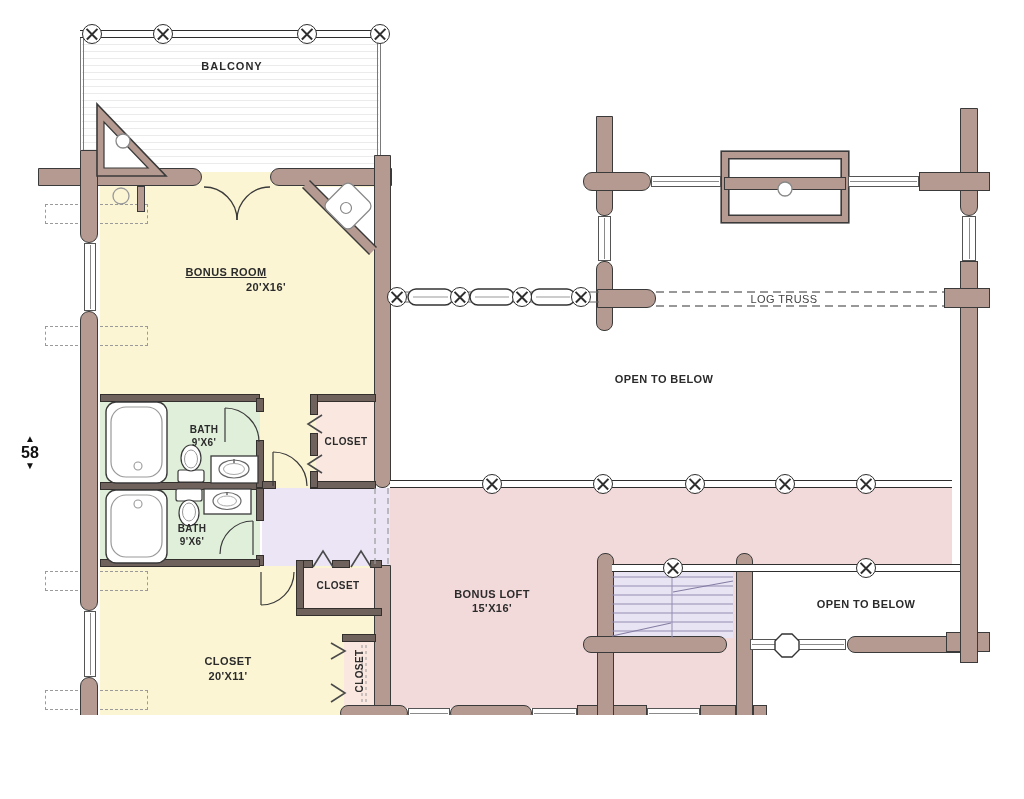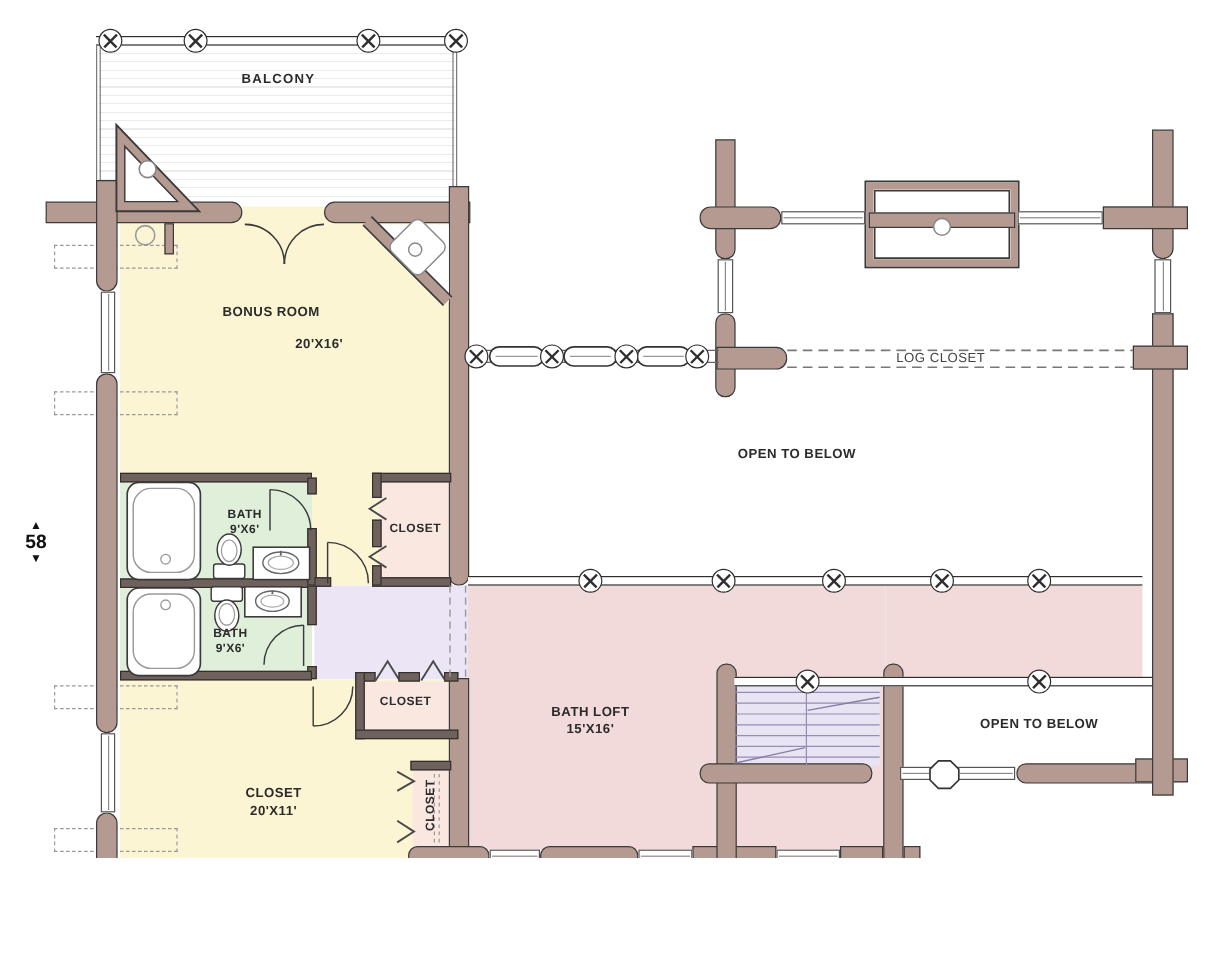--- a/index.html
+++ b/index.html
@@ -265,36 +265,36 @@
   <div class="postx" style="left:571px;top:287px;"></div>
   <div class="postx" style="left:482px;top:474px;"></div>
   <div class="postx" style="left:593px;top:474px;"></div>
   <div class="postx" style="left:685px;top:474px;"></div>
   <div class="postx" style="left:775px;top:474px;"></div>
   <div class="postx" style="left:856px;top:474px;"></div>
   <div class="postx" style="left:663px;top:558px;"></div>
   <div class="postx" style="left:856px;top:558px;"></div>
 
   <div class="lbl" style="left:232px;top:66px;letter-spacing:1px;">BALCONY</div>
-  <div class="lbl" style="left:226px;top:260px;">BONUS ROOM</div>
+  <div class="lbl" style="left:226px;top:272px;text-decoration:underline;">BONUS ROOM</div>
   <div class="lbl" style="left:226px;top:287px;margin-left:40px;">20'X16'</div>
   <div class="lbl sm" style="left:204px;top:429px;">BATH</div>
   <div class="lbl sm" style="left:204px;top:442px;">9'X6'</div>
   <div class="lbl sm" style="left:192px;top:528px;">BATH</div>
   <div class="lbl sm" style="left:192px;top:541px;">9'X6'</div>
   <div class="lbl sm" style="left:346px;top:441px;">CLOSET</div>
   <div class="lbl sm" style="left:338px;top:585px;">CLOSET</div>
   <div class="lbl sm rot" style="left:359px;top:671px;">CLOSET</div>
   <div class="lbl" style="left:228px;top:661px;">CLOSET</div>
   <div class="lbl" style="left:228px;top:676px;">20'X11'</div>
-  <div class="lbl" style="left:492px;top:594px;">BATH LOFT</div>
+  <div class="lbl" style="left:492px;top:594px;">BONUS LOFT</div>
   <div class="lbl" style="left:492px;top:608px;">15'X16'</div>
   <div class="lbl" style="left:664px;top:379px;">OPEN TO BELOW</div>
   <div class="lbl" style="left:866px;top:604px;">OPEN TO BELOW</div>
-  <div class="lbl onwhite" style="left:784px;top:299px;font-weight:normal;color:#444;">LOG CLOSET</div>
+  <div class="lbl onwhite" style="left:784px;top:299px;font-weight:normal;color:#444;">LOG TRUSS</div>
 
   <div class="dim" style="left:15px;top:434px;width:30px;text-align:center;">
     <div style="font-size:10px;">▲</div>
     <div>58</div>
     <div style="font-size:10px;">▼</div>
   </div>
   <div class="dim" style="left:458px;top:760px;display:flex;align-items:center;gap:10px;">
     <span style="font-size:11px;">◀</span>
     <span>79</span>
     <span style="font-size:11px;">▶</span>

